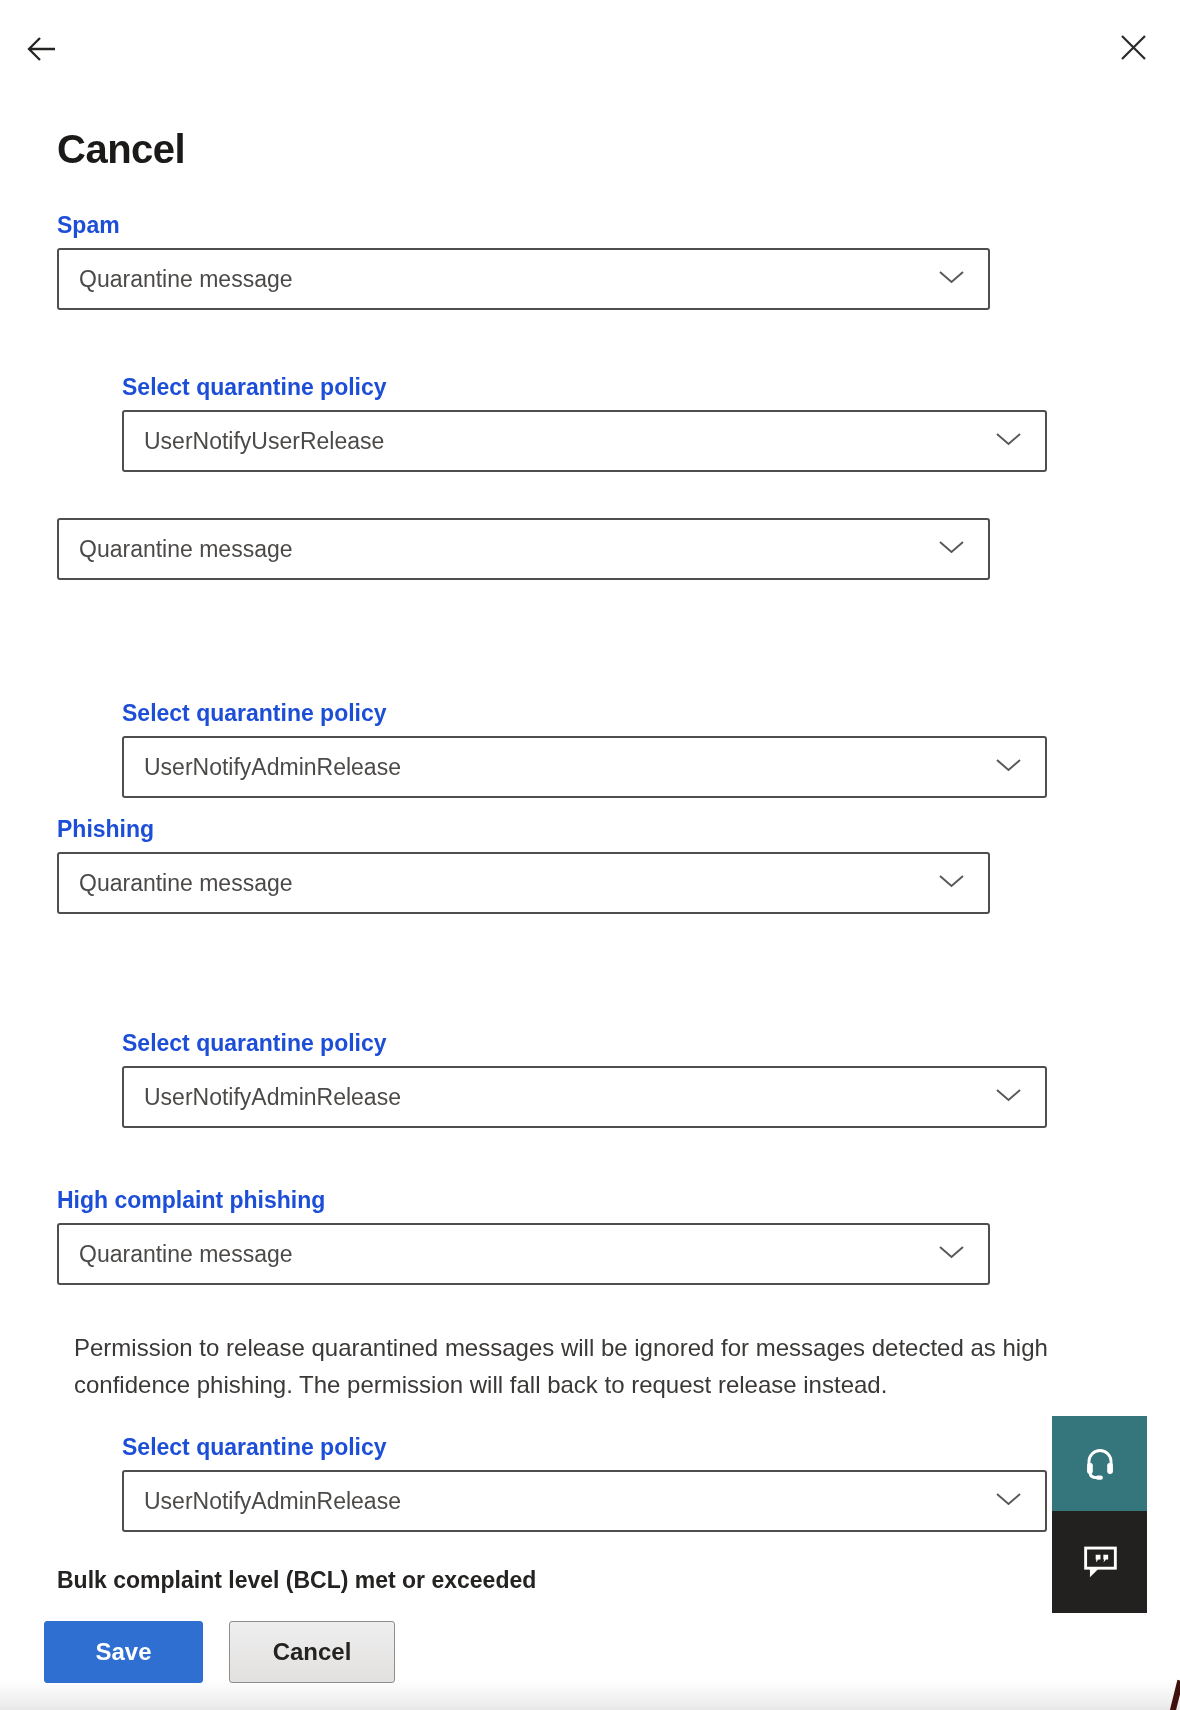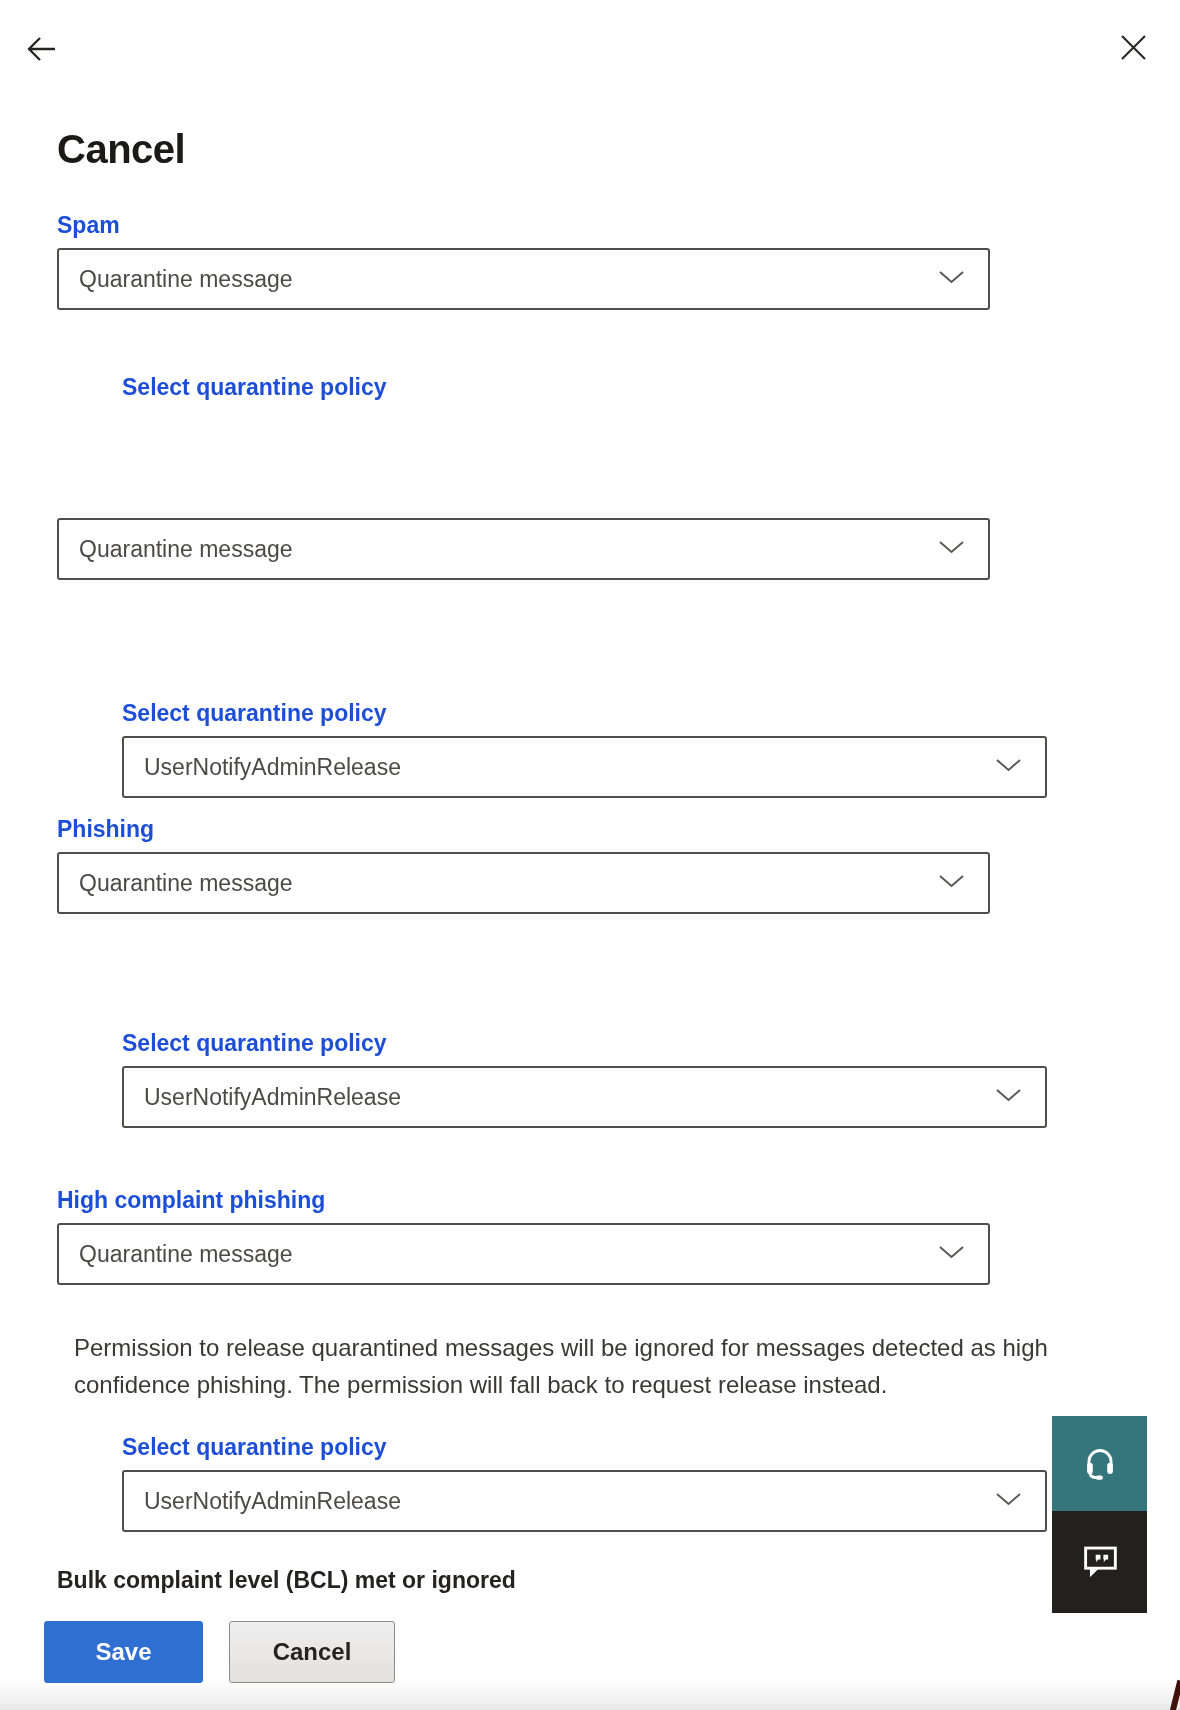--- a/index.html
+++ b/index.html
@@ -115,20 +115,28 @@
     <span class="chev">
       <svg width="29" height="16" viewBox="0 0 29 16">
           <path d="M3 3 L14.5 13 L26 3" fill="none" stroke="#5b5957" stroke-width="2"></path>
         </svg>
     </span>
   </div>
 </div>
 
 <div class="group" style="left:122px;top:344px;">
   <div class="field-label">Select quarantine policy</div>
+  <div class="dropdown w-inner">
+    <span class="dd-value">UserNotifyUserRelease</span>
+    <span class="chev">
+      <svg width="29" height="16" viewBox="0 0 29 16">
+          <path d="M3 3 L14.5 13 L26 3" fill="none" stroke="#5b5957" stroke-width="2"></path>
+        </svg>
+    </span>
+  </div>
 </div>
 
 <div class="group" style="left:57px;top:510px;">
   <div class="dropdown w-outer">
     <span class="dd-value">Quarantine message</span>
     <span class="chev">
       <svg width="29" height="16" viewBox="0 0 29 16">
           <path d="M3 3 L14.5 13 L26 3" fill="none" stroke="#5b5957" stroke-width="2"></path>
         </svg>
     </span>
@@ -191,21 +199,21 @@
     <span class="dd-value">UserNotifyAdminRelease</span>
     <span class="chev">
       <svg width="29" height="16" viewBox="0 0 29 16">
           <path d="M3 3 L14.5 13 L26 3" fill="none" stroke="#5b5957" stroke-width="2"></path>
         </svg>
     </span>
   </div>
 </div>
 
 <div class="clipped-label-wrap">
-  <div class="clipped-label">Bulk complaint level (BCL) met or ignored</div>
+  <div class="clipped-label">Bulk complaint level (BCL) met or exceeded</div>
 </div>
 
 <div class="footer">
   <button class="btn btn-cancel">Cancel</button>
   <button class="btn btn-save">Save</button>
 </div>
 
 <button class="side-btn side-help">
   <span>
     <svg width="46" height="46" viewBox="0 0 48 48">

